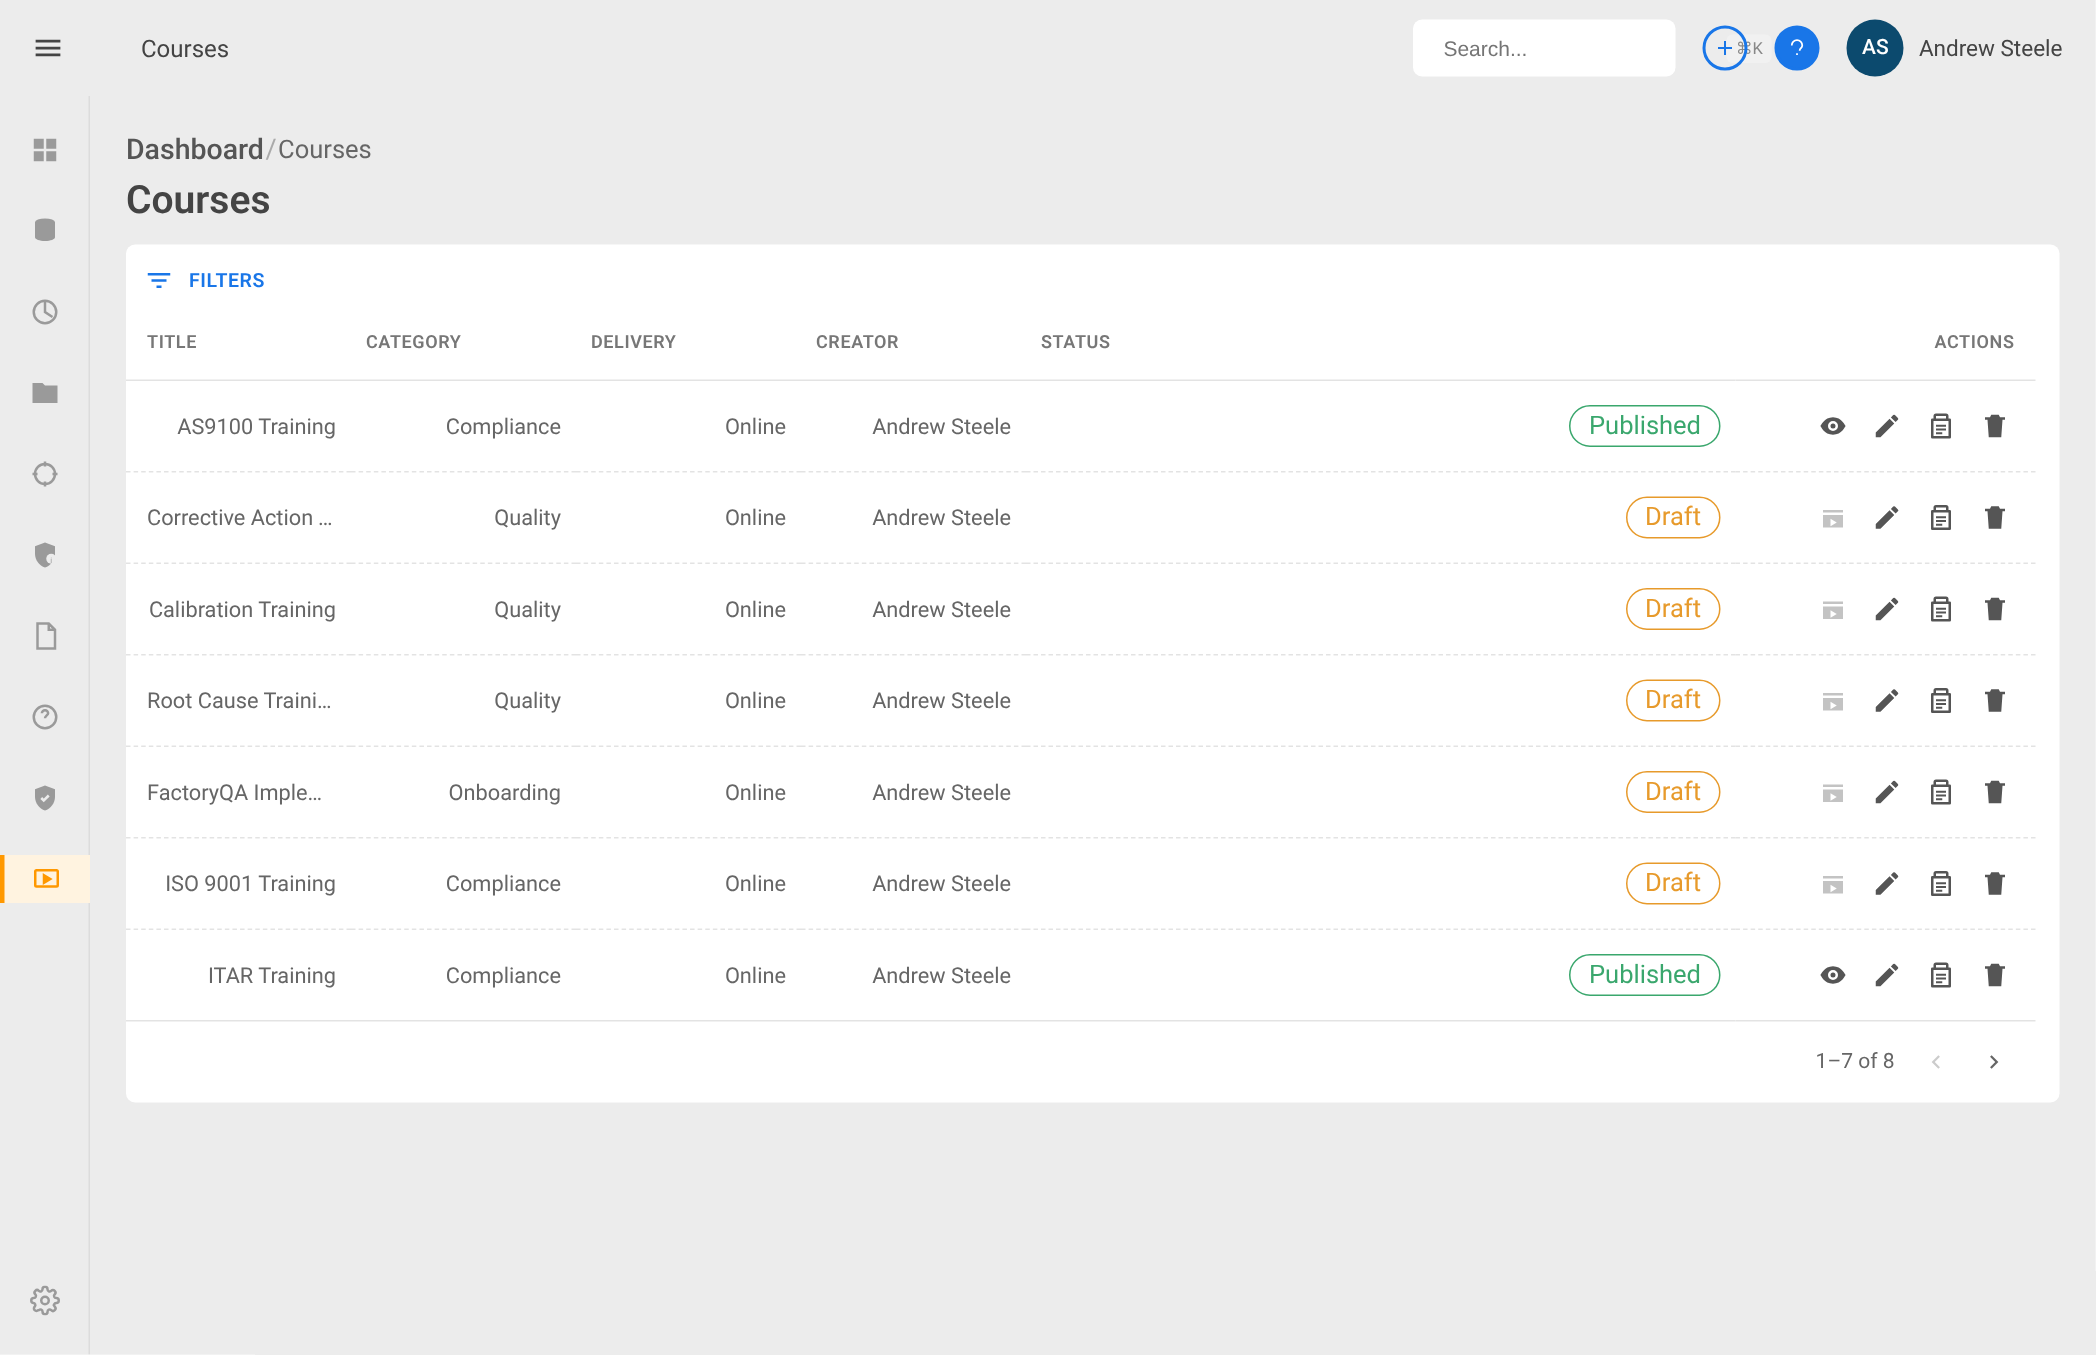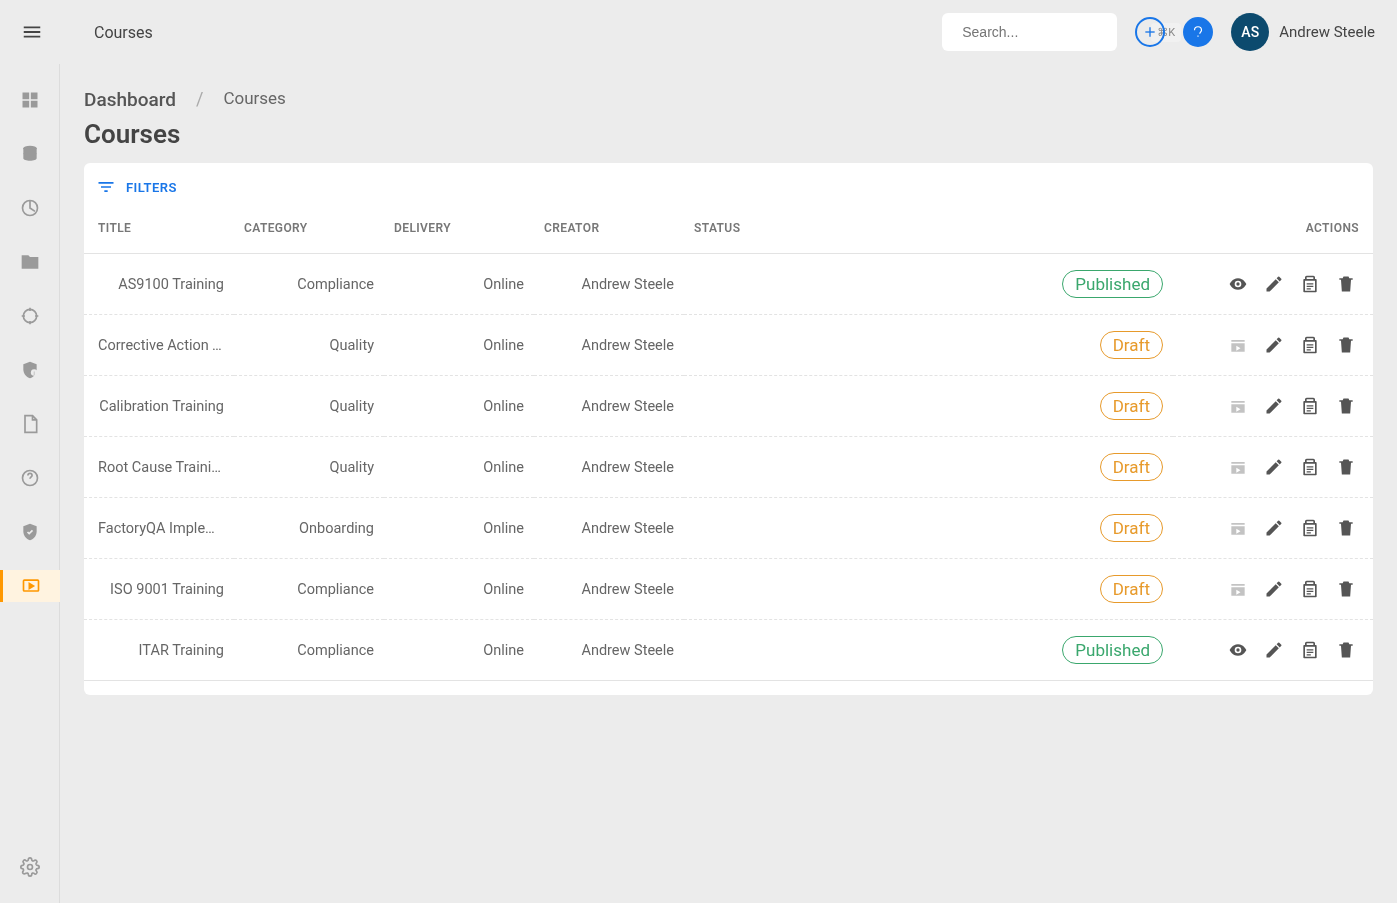--- a/index.html
+++ b/index.html
@@ -111,22 +111,22 @@
 
 .main {
   flex:1;
   background:#ececec;
   padding: 24px 24px 24px 24px;
   overflow:auto;
 }
 .breadcrumb {
   font-size:18px;
   color:#666;
-  display:flex; 
-  gap:20px;
+  display:flex; align-items:center;
+  gap:1px;
 }
 .breadcrumb .root { color:#555; font-weight:500; font-size:19px; }
 .breadcrumb .sep { color:#aaa; }
 .breadcrumb .cur { color:#666; font-size:17px; }
 .page-title {
   font-size:26px;
   font-weight:600;
   color:#444;
   margin-top:8px;
 }
@@ -167,21 +167,21 @@
   font-size:14px; font-weight:600;
   letter-spacing:.4px;
   cursor:pointer;
 }
 
 
 .card {
   background:#fff;
   border-radius:6px;
   margin-top:14px;
-  padding: 0 0 14px 0;
+  padding: 0 16px 14px 0;
 }
 .filters {
   display:flex; align-items:center; gap:10px;
   padding:14px 12px 6px 12px;
 }
 .filters-label {
   color:#1976e8;
   font-size:13px;
   font-weight:600;
   letter-spacing:.4px;
@@ -627,16 +627,29 @@
                   <span>
                     <svg width="20" height="20" viewBox="0 0 24 24" fill="currentColor">
                       <path d="M6 7h12l-1 14H7L6 7zm3-4h6l1 2h4v2H4V5h4l1-2z"></path>
                     </svg>
                   </span>
                 </span></td>
             </tr>
           </tbody>
       </table>
 
+      <div class="pagination">
+        <span>1–7 of 8</span>
+        <span class="page-nav disabled">
+          <svg width="18" height="18" viewBox="0 0 24 24" fill="currentColor">
+              <path d="M15 6l-6 6 6 6 1.4-1.4L11.8 12l4.6-4.6z"></path>
+            </svg>
+        </span>
+        <span class="page-nav">
+          <svg width="18" height="18" viewBox="0 0 24 24" fill="currentColor">
+              <path d="M9 6l6 6-6 6-1.4-1.4L12.2 12 7.6 7.4z"></path>
+            </svg>
+        </span>
+      </div>
     </div>
 
   </div>
 </div>
 
 </body></html>

